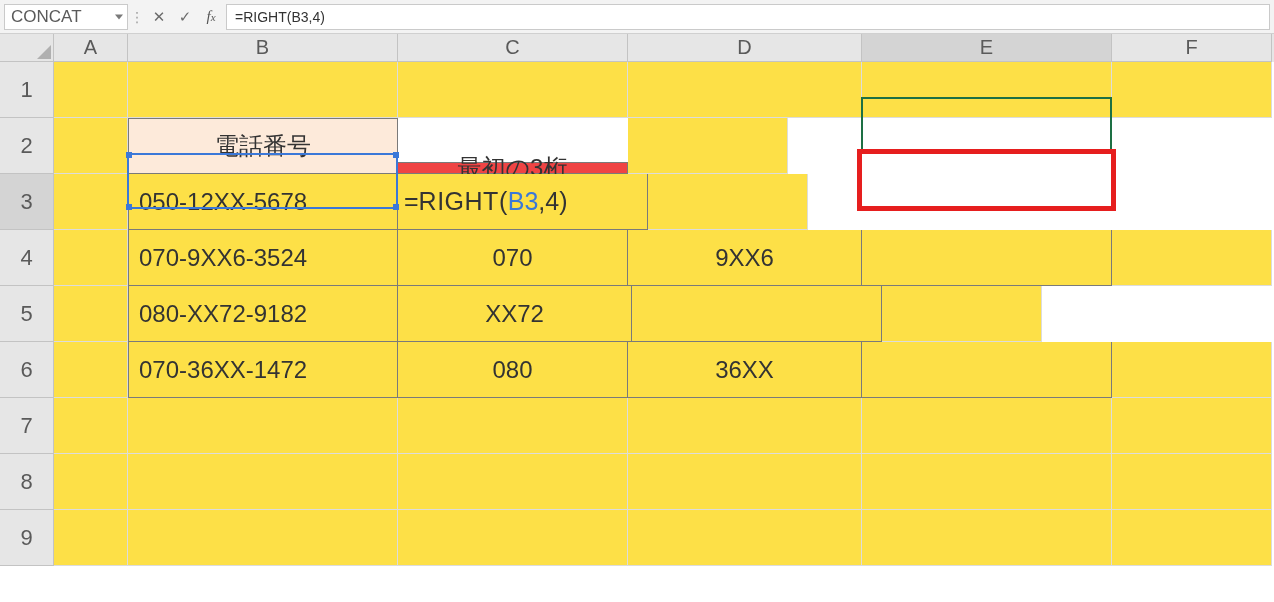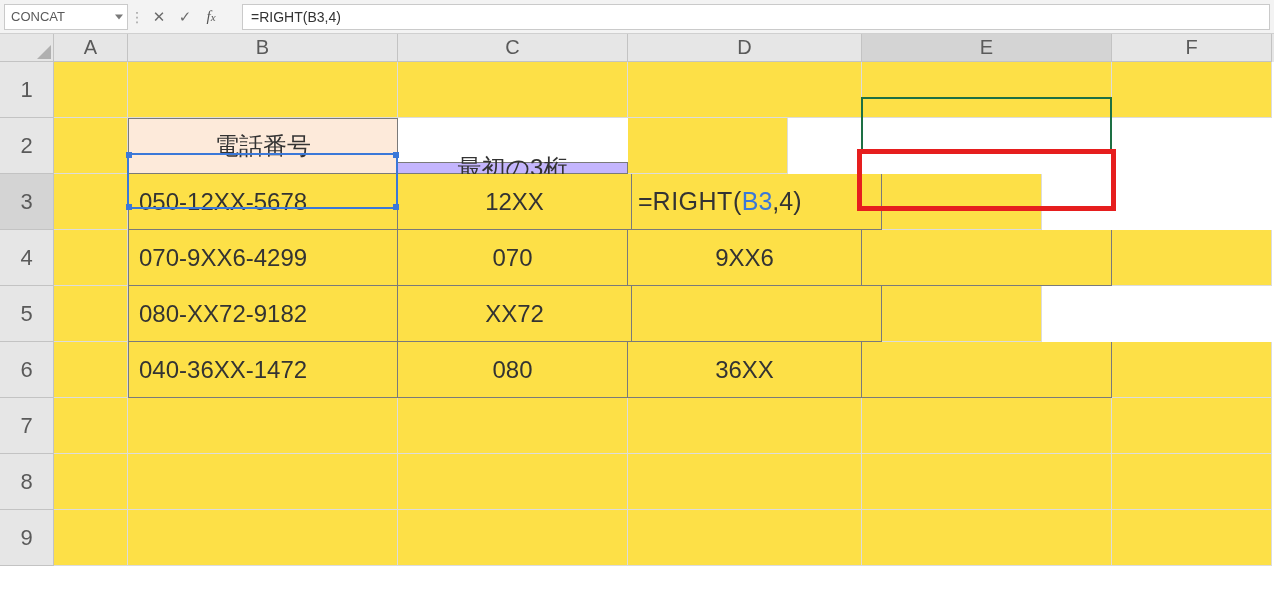--- a/index.html
+++ b/index.html
@@ -21,21 +21,21 @@
     padding: 0 4px;
   }
   .name-box {
     width: 124px;
     height: 26px;
     background: #ffffff;
     border: 1px solid #cacaca;
     display: flex;
     align-items: center;
     padding: 0 6px;
-    font-size: 13px;
+    font-size: 17px;
     color: #5a5a5a;
     position: relative;
   }
   .name-box .dd {
     position: absolute;
     right: 4px;
     top: 50%;
     transform: translateY(-50%);
     width: 0; height: 0;
     border-left: 4px solid transparent;
@@ -62,21 +62,21 @@
     justify-content: center;
     color: #6a6a6a;
     font-size: 15px;
   }
   .fb-icon.fx { font-style: italic; font-family: "Times New Roman", serif; font-size: 15px; color:#555;}
   .formula-input {
     flex: 1;
     height: 26px;
     background: #ffffff;
     border: 1px solid #cacaca;
-    margin-left: 18px;
+    margin-left: 2px;
     padding: 8px 8px;
     display: flex;
     align-items: center;
     font-size: 14px;
     color: #333;
   }
   
   .sheet {
     position: relative;
     width: 100%;
@@ -145,21 +145,21 @@
   
   .tb { border-color: #7a7a7a !important; }
   .bt { border-top: 1px solid #7a7a7a; }
   .bb { border-bottom: 1px solid #7a7a7a; }
   .bl { border-left: 1px solid #7a7a7a; }
   .br { border-right: 1px solid #7a7a7a; }
   .hdr-phone {
     background: #fdeada;
   }
   .hdr-blue {
-    background: #c4b5fd;
+    background: #ef4444;
     margin-top: 44px;
   }
   
   .wA { width: 74px; }
   .wB { width: 270px; }
   .wC { width: 230px; }
   .wD { width: 234px; }
   .wE { width: 250px; }
   .wF { width: 160px; }
 
@@ -261,39 +261,36 @@
       </div>
     <div class="cell wF"></div>
   </div>
 
   <div class="row">
     <div class="row-h active">3</div>
     <div class="cell wA"></div>
     <div class="cell wB bl br bb tb">
         <span>050-12XX-5678</span>
       </div>
-    <div class="cell wD center br bb tb">
-        <span>12XX</span>
-      </div>
     <div class="cell wE br bb tb formula-text" style="padding-left:6px; font-size:25px;">
       <span class="eq">=</span>
         <span class="fn">RIGHT(</span>
         <span class="ref">B3</span>
         <span>,</span>
         <span class="num">4</span>
         <span>)</span>
     </div>
     <div class="cell wF"></div>
   </div>
 
   <div class="row">
     <div class="row-h">4</div>
     <div class="cell wA"></div>
     <div class="cell wB bl br bb tb">
-        <span>070-9XX6-4299</span>
+        <span>070-9XX6-3524</span>
       </div>
     <div class="cell wC center br bb tb">
         <span>070</span>
       </div>
     <div class="cell wD center br bb tb">
         <span>9XX6</span>
       </div>
     <div class="cell wE br bb tb">
         <span></span>
       </div>
@@ -312,21 +309,21 @@
     <div class="cell wE br bb tb">
         <span></span>
       </div>
     <div class="cell wF"></div>
   </div>
 
   <div class="row">
     <div class="row-h">6</div>
     <div class="cell wA"></div>
     <div class="cell wB bl br bb tb">
-        <span>040-36XX-1472</span>
+        <span>070-36XX-1472</span>
       </div>
     <div class="cell wC center br bb tb">
         <span>080</span>
       </div>
     <div class="cell wD center br bb tb">
         <span>36XX</span>
       </div>
     <div class="cell wE br bb tb">
         <span></span>
       </div>

